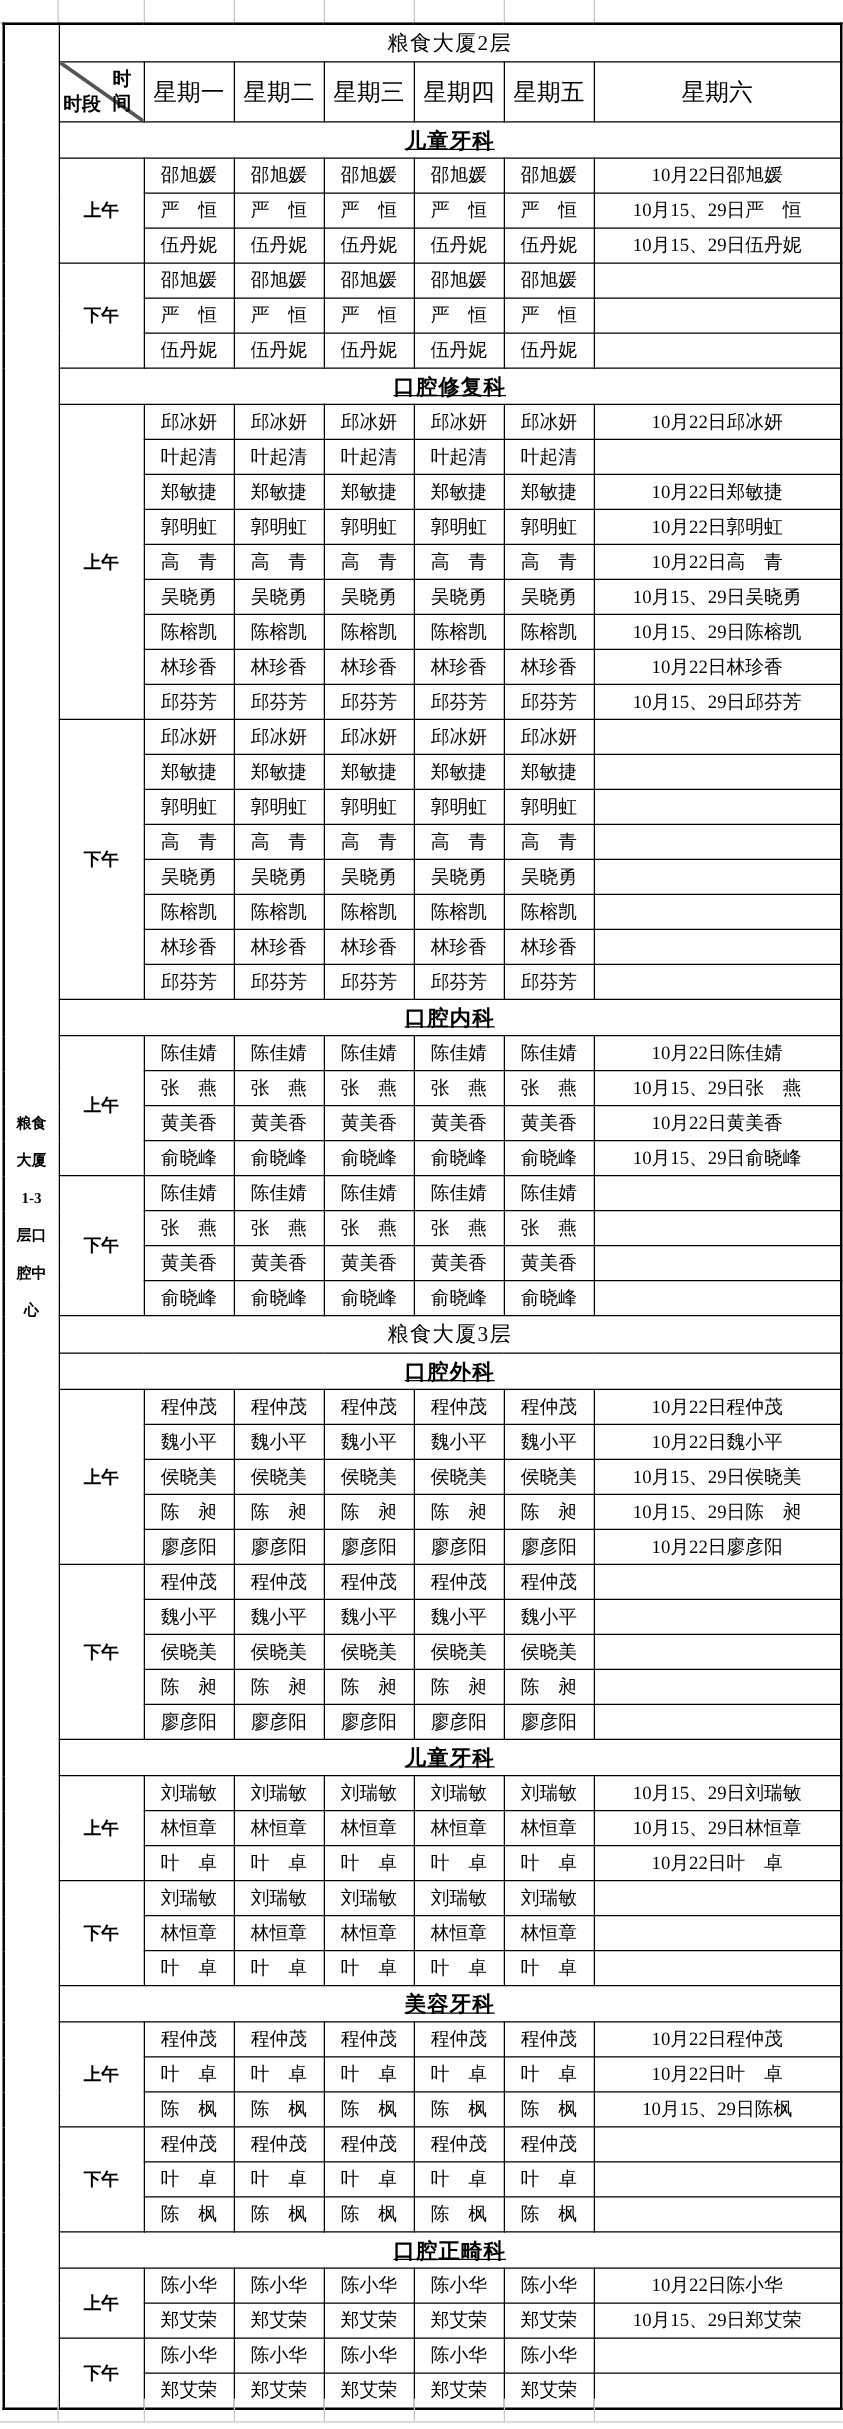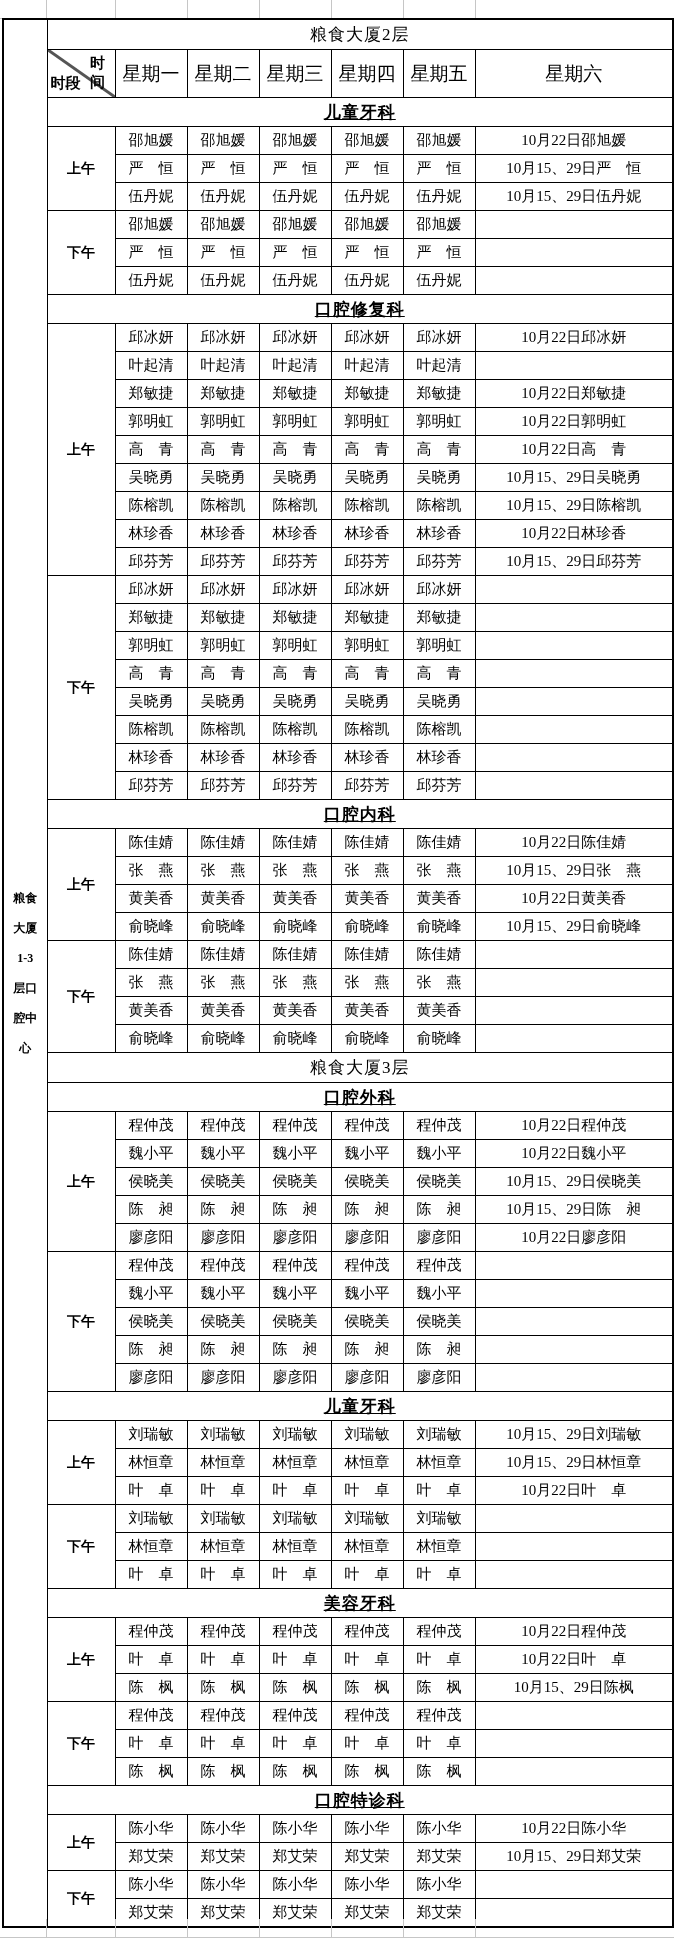--- a/index.html
+++ b/index.html
@@ -537,21 +537,21 @@
       </tr>
       <tr>
         <td class="name-cell">陈　枫</td>
         <td class="name-cell">陈　枫</td>
         <td class="name-cell">陈　枫</td>
         <td class="name-cell">陈　枫</td>
         <td class="name-cell">陈　枫</td>
         <td class="saturday-cell"></td>
       </tr>
       <tr>
-        <td class="dept-header" colspan="7">口腔特诊科</td>
+        <td class="dept-header" colspan="7">口腔正畸科</td>
       </tr>
       <tr>
         <td class="period-cell" rowspan="2">上午</td>
         <td class="name-cell">陈小华</td>
         <td class="name-cell">陈小华</td>
         <td class="name-cell">陈小华</td>
         <td class="name-cell">陈小华</td>
         <td class="name-cell">陈小华</td>
         <td class="saturday-cell">10月22日陈小华</td>
       </tr>

